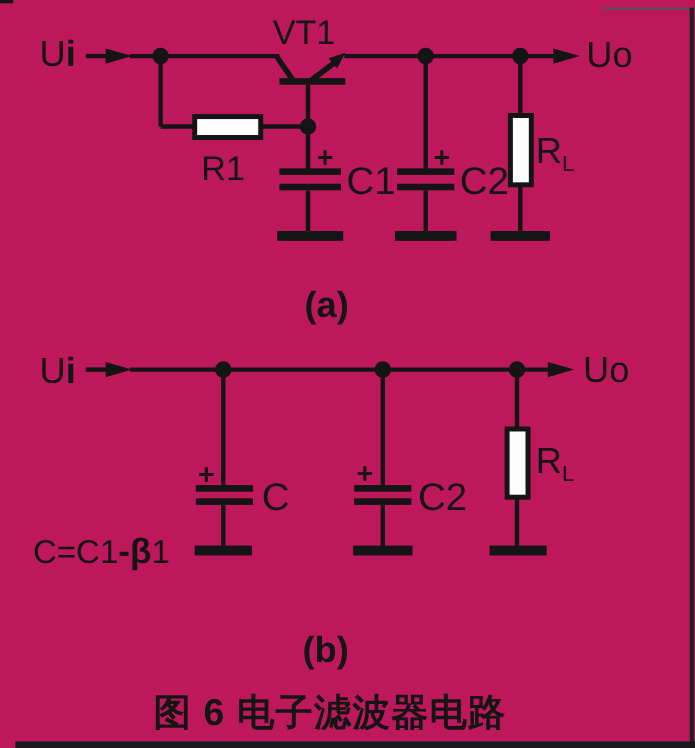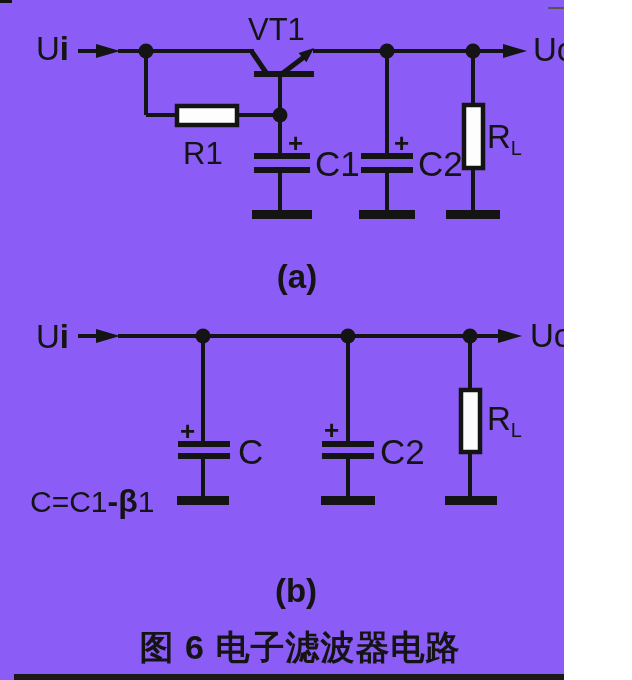--- a/index.html
+++ b/index.html
@@ -1,16 +1,16 @@
 <!DOCTYPE html>
 <html><head>
 <meta charset="utf-8">
 <style>
   html,body{margin:0;padding:0;background:#ffffff;}
-  .page{position:relative;width:564px;height:680px;background:#8b5cf6;overflow:hidden;
+  .page{position:relative;width:632px;height:680px;background:#be185d;overflow:hidden;
         font-family:"Liberation Sans","DejaVu Sans",sans-serif;}
   svg{display:block;}
   text{fill:#141414;font-family:"Liberation Sans","DejaVu Sans",sans-serif;}
   .lbl{font-size:33px;}
   .lbl-sm{font-size:31px;}
   .cap-lbl{font-size:35px;}
   .plus{font-size:26px;font-weight:bold;}
   .bold{font-weight:bold;}
   .sublabel{font-size:33px;font-weight:bold;}
   .caption{font-size:34px;font-weight:600;letter-spacing:1px;}

